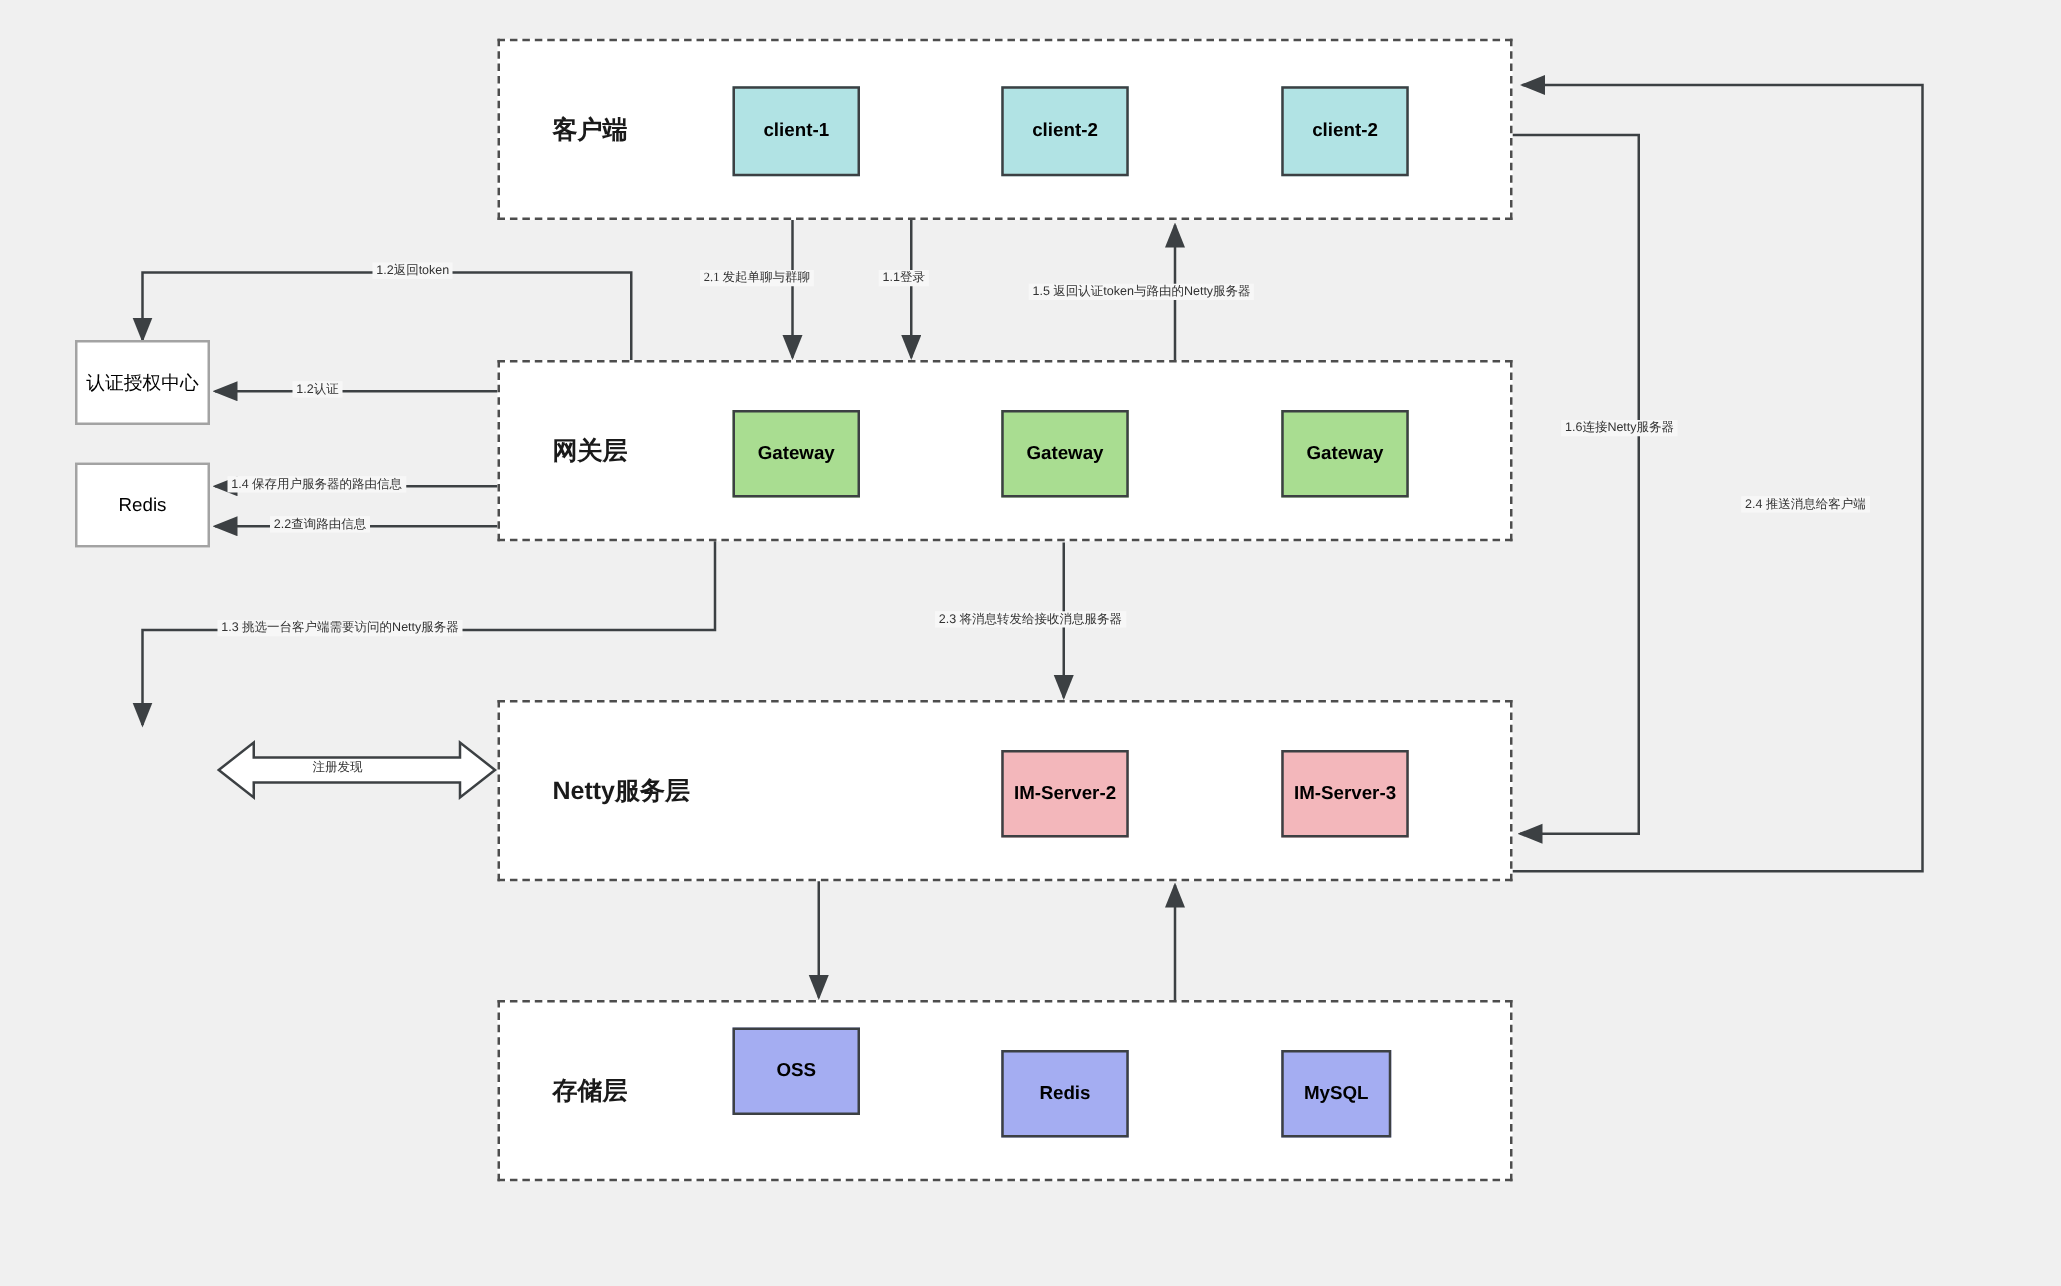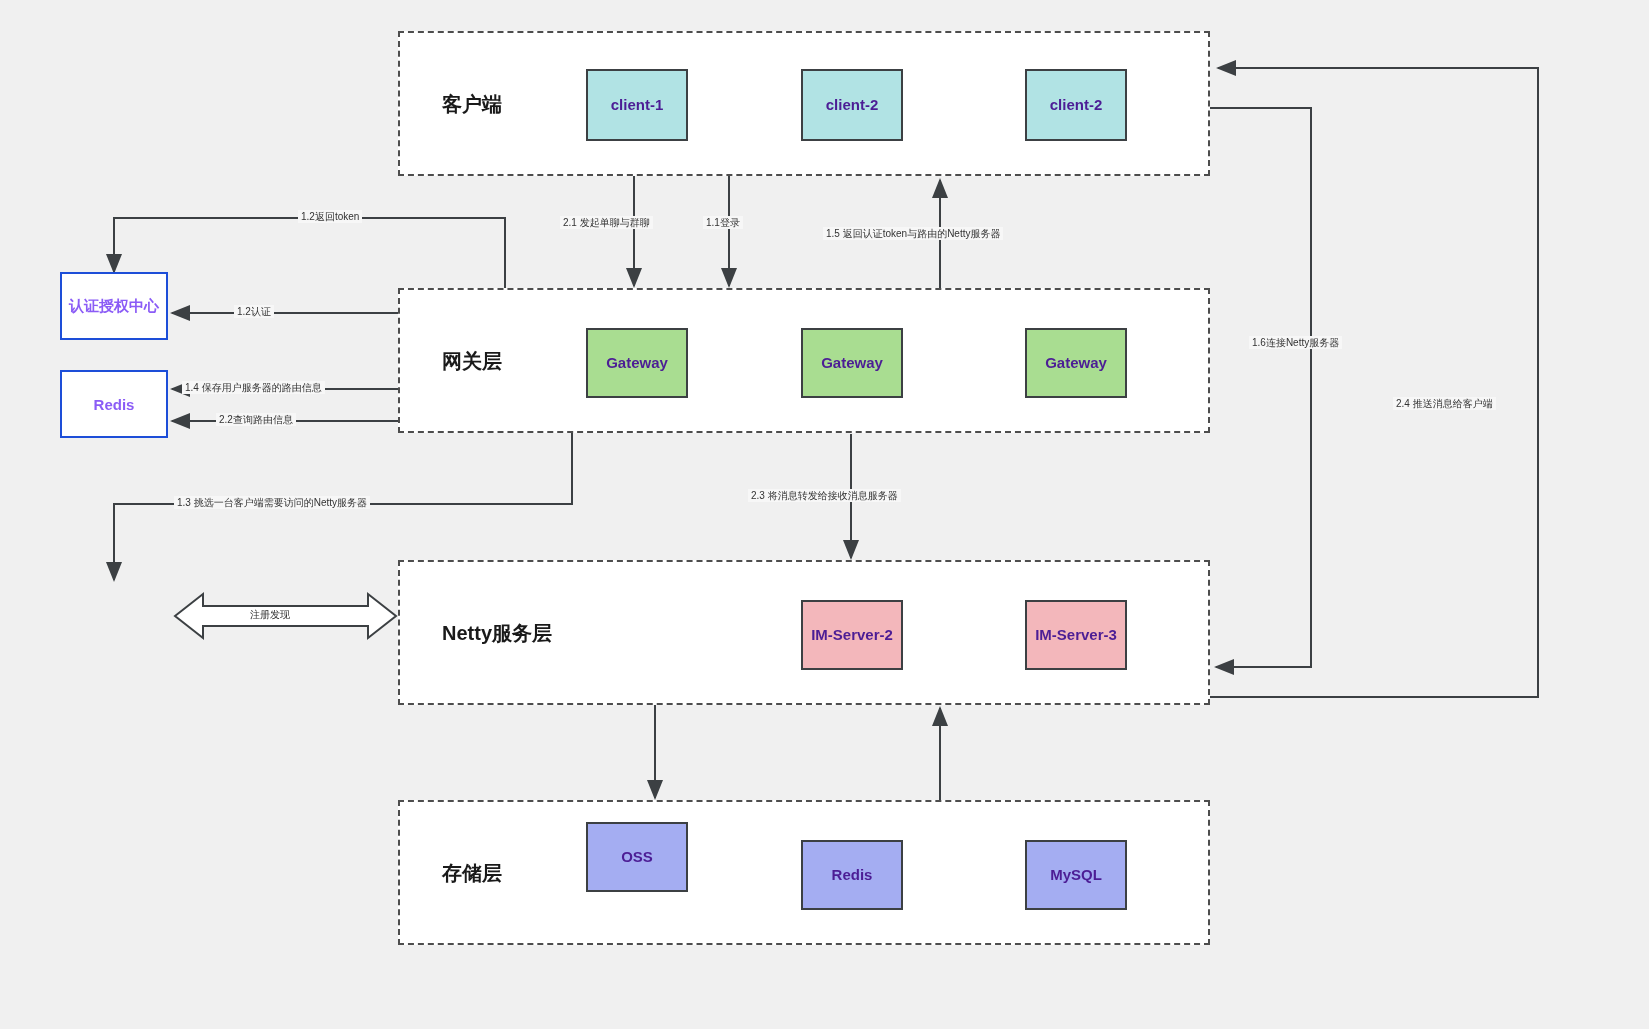--- a/index.html
+++ b/index.html
@@ -47,41 +47,41 @@
   
   .node {
     position: absolute;
     box-sizing: border-box;
     border: 2px solid #3c4043;
     display: flex;
     align-items: center;
     justify-content: center;
     font-size: 15px;
     font-weight: bold;
-    color: #4c1d95;
+    color: #000000;
     text-align: center;
     line-height: 1.2;
   }
   .node.client  { background: #b1e3e4; }
   .node.gateway { background: #a9dd91; }
   .node.netty   { background: #f3b7bb; }
   .node.store   { background: #a4adf2; }
 
   
   .sidebox {
     position: absolute;
     box-sizing: border-box;
     background: #ffffff;
-    border: 2px solid #1d4ed8;
+    border: 2px solid #a3a3a3;
     display: flex;
     align-items: center;
     justify-content: center;
     font-size: 15px;
-    font-weight: bold;
-    color: #8b5cf6;
+    font-weight: normal;
+    color: #000000;
     text-align: center;
   }
   
   .elabel {
     position: absolute;
     background: #f7f7f7;
     font-size: 10px;
     color: #333333;
     white-space: nowrap;
     padding: 1px 3px;
@@ -150,39 +150,39 @@
   <div class="layer" style="left:398px; top:560px; width:812px; height:145px;">
     <div class="layer-title">Netty服务层</div>
     <div class="node netty" style="left:401px; top:38px; width:102px; height:70px;">IM-Server-2</div>
     <div class="node netty" style="left:625px; top:38px; width:102px; height:70px;">IM-Server-3</div>
   </div>
 
   <div class="layer" style="left:398px; top:800px; width:812px; height:145px;">
     <div class="layer-title">存储层</div>
     <div class="node store" style="left:186px; top:20px; width:102px; height:70px;">OSS</div>
     <div class="node store" style="left:401px; top:38px; width:102px; height:70px;">Redis</div>
-    <div class="node store" style="left:625px; top:38px; width:102px; height:70px;">MySQL</div>
+    <div class="node store" style="left:625px; top:38px; width:88px; height:70px;">MySQL</div>
   </div>
 
   <div class="sidebox" style="left:60px; top:272px; width:108px; height:68px;">认证授权中心</div>
   <div class="sidebox" style="left:60px; top:370px; width:108px; height:68px;">Redis</div>
 
   <div class="elabel" style="left:298px; top:210px;">1.2返回token</div>
 
   <div class="elabel" style="left:234px; top:305px;">1.2认证</div>
 
   <div class="elabel" style="left:182px; top:381px;">1.4 保存用户服务器的路由信息</div>
 
   <div class="elabel" style="left:216px; top:413px;">2.2查询路由信息</div>
 
   <div class="elabel" style="left:174px; top:496px;">1.3 挑选一台客户端需要访问的Netty服务器</div>
 
   <div class="elabel plain" style="left:247px; top:608px;">注册发现</div>
 
-  <div class="elabel" style="left:560px; top:216px;">2.1 发起单聊与群聊</div>
+  <div class="elabel" style="left:560px; top:216px;font-family:Liberation Serif, serif;">2.1 发起单聊与群聊</div>
 
   <div class="elabel" style="left:703px; top:216px;">1.1登录</div>
 
   <div class="elabel" style="left:823px; top:227px;">1.5 返回认证token与路由的Netty服务器</div>
 
   <div class="elabel" style="left:1249px; top:336px;">1.6连接Netty服务器</div>
 
   <div class="elabel" style="left:1393px; top:397px;">2.4 推送消息给客户端</div>
 
   <div class="elabel" style="left:748px; top:489px;">2.3 将消息转发给接收消息服务器</div>

